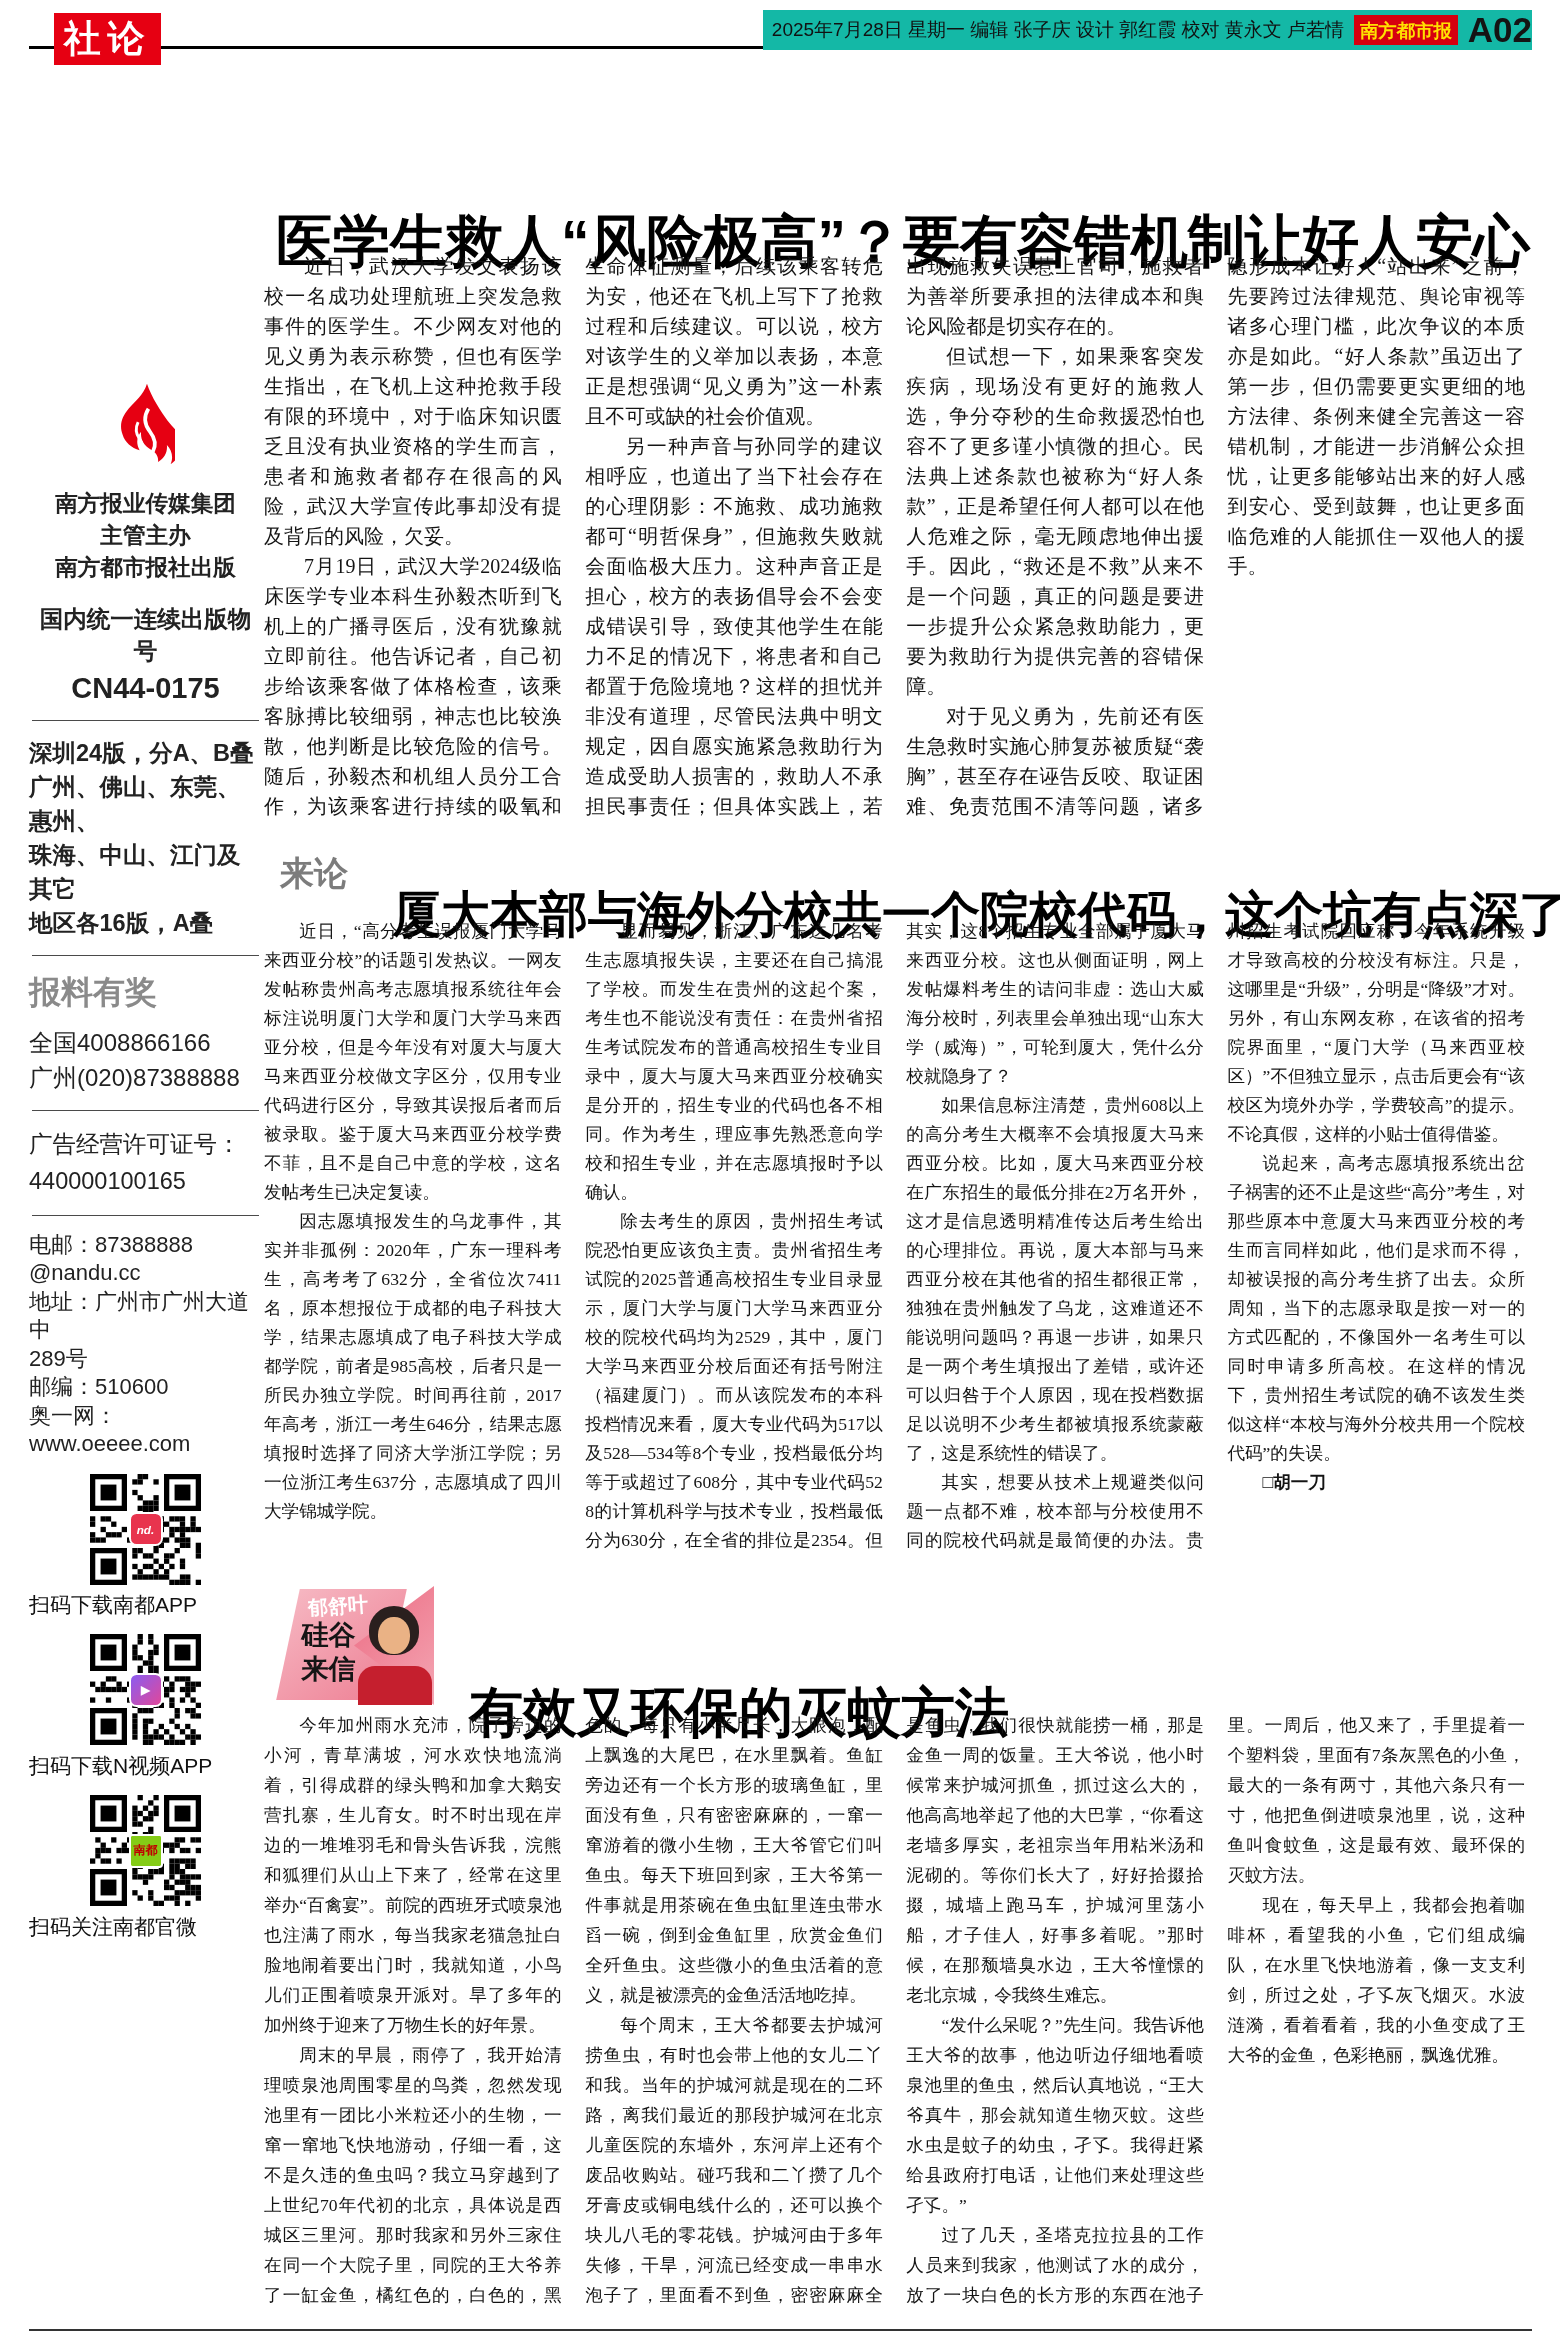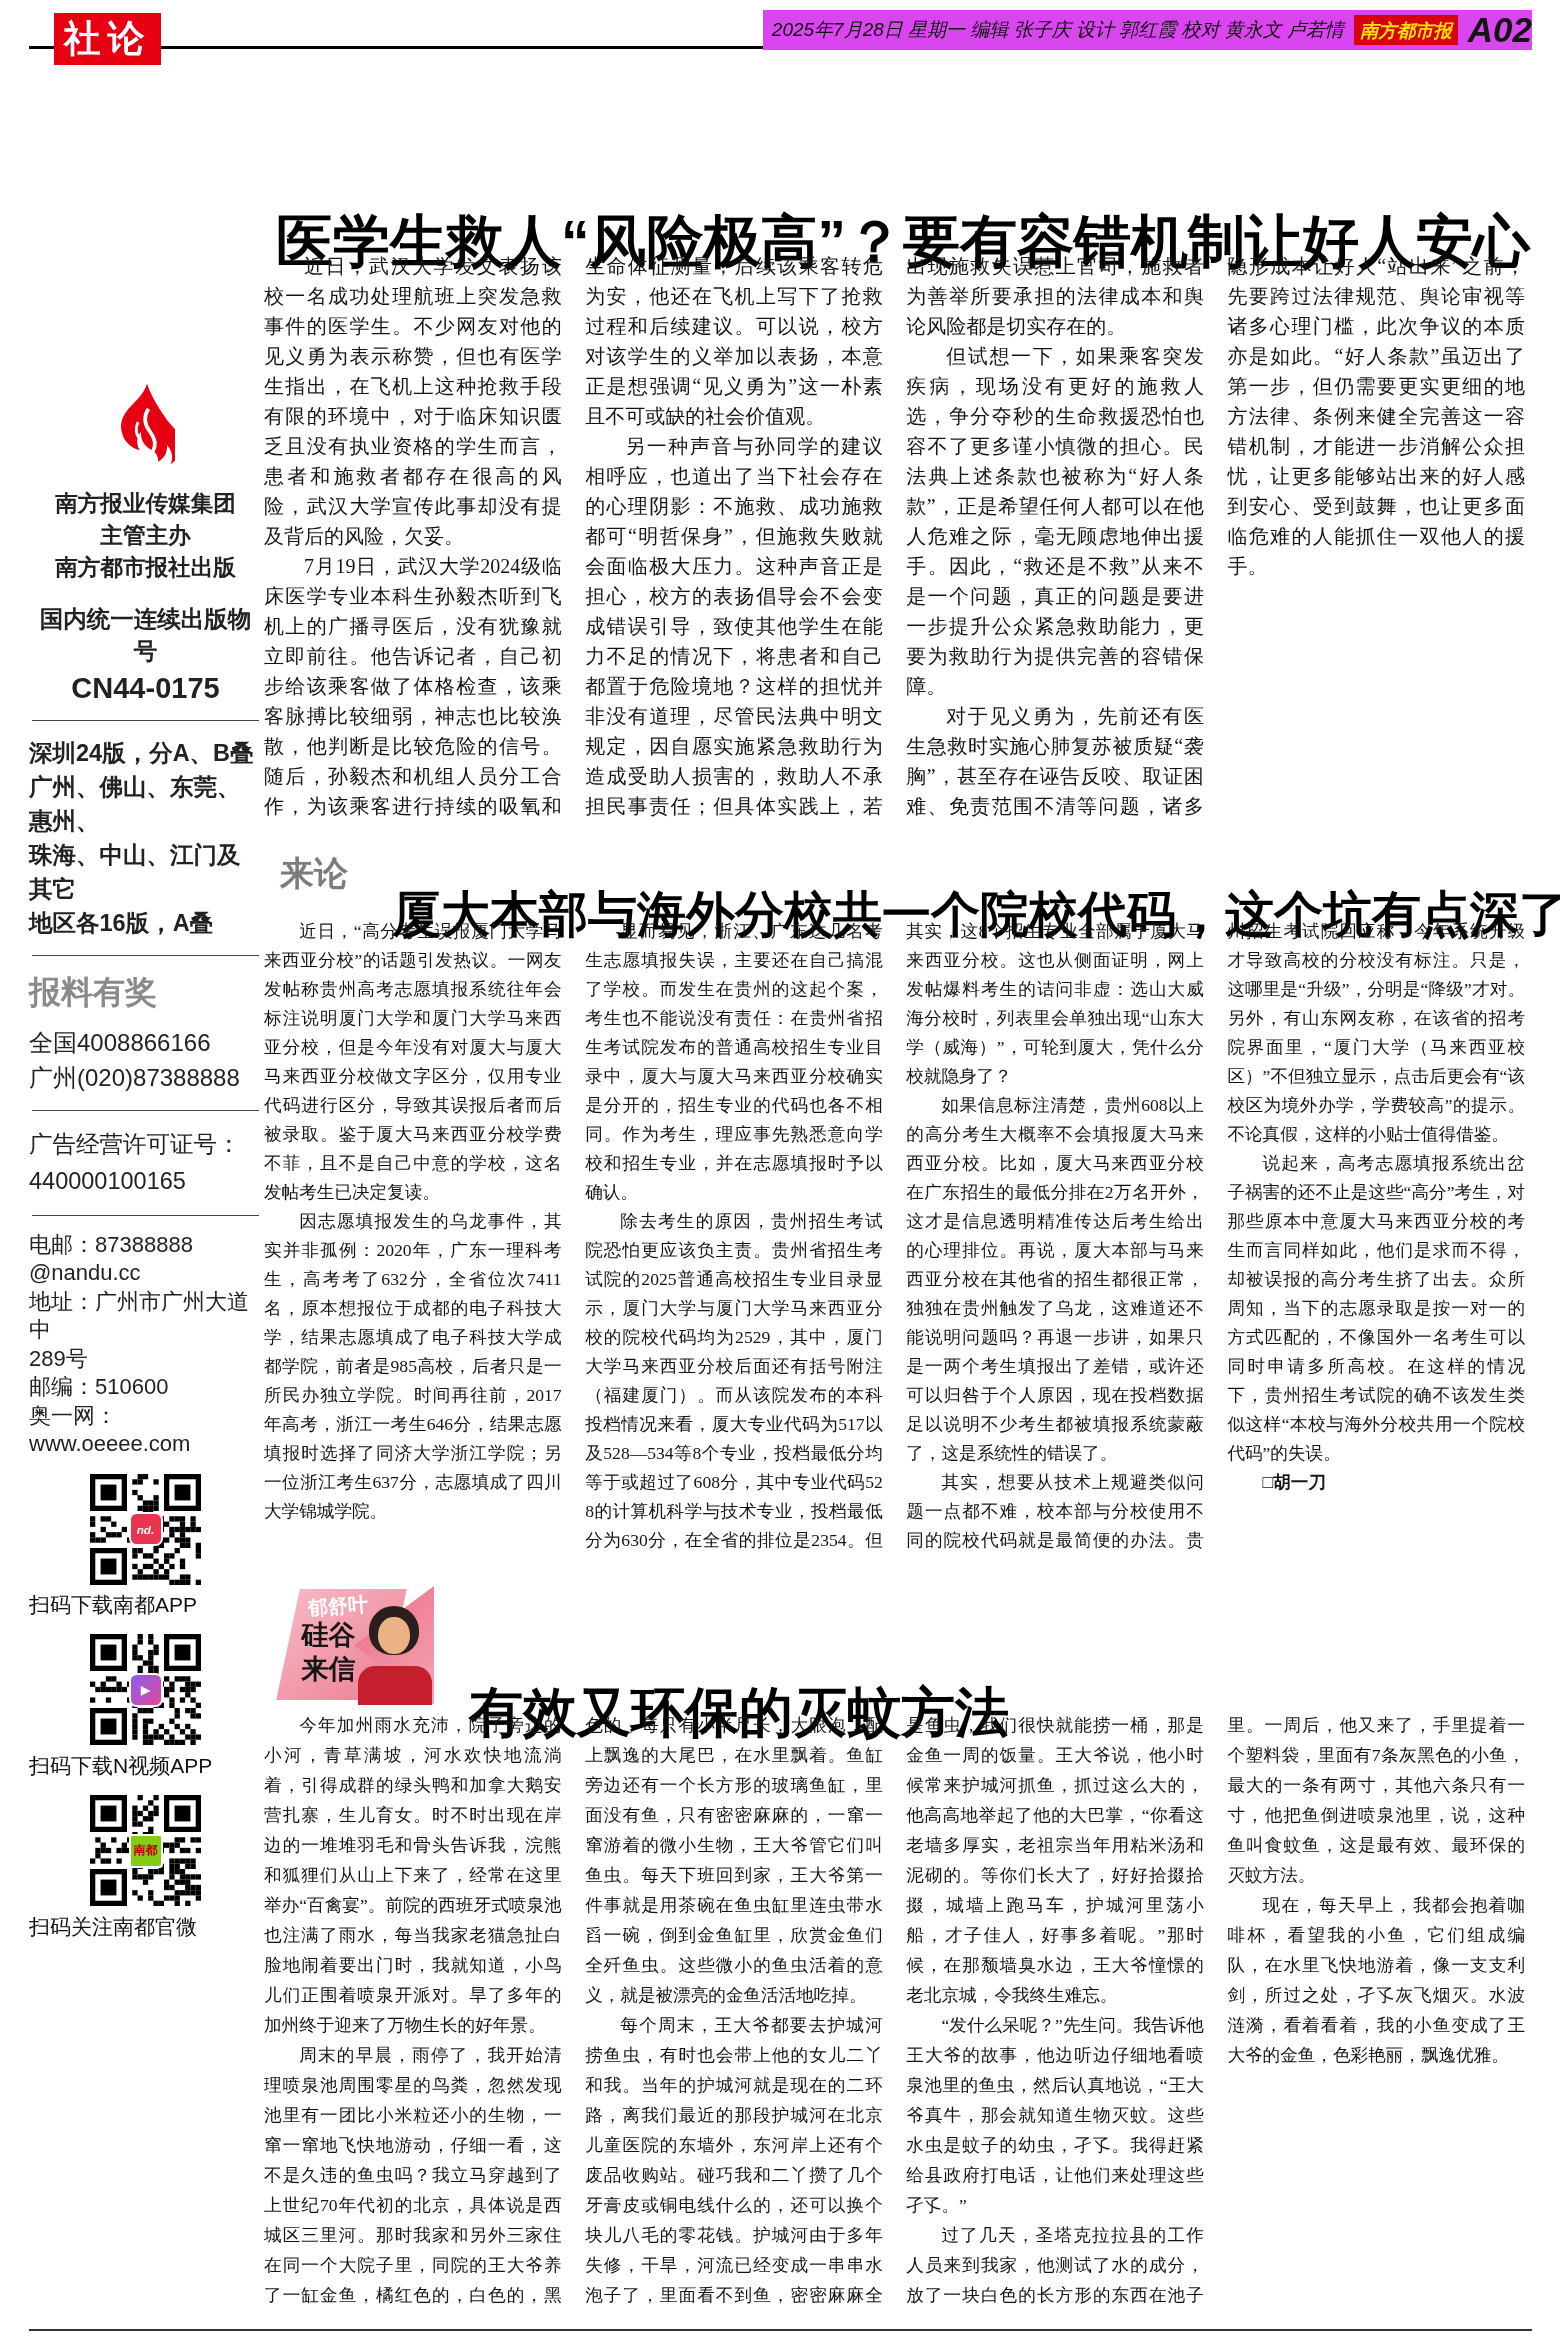--- a/index.html
+++ b/index.html
@@ -5,21 +5,21 @@
   html,body{margin:0;padding:0;background:#ffffff;}
   .page{position:relative;width:1560px;height:2342px;background:#fff;overflow:hidden;
         font-family:"Liberation Serif",serif;color:#141414;}
 
   
   .section-box{position:absolute;left:29px;top:13.4px;width:107px;height:52px;background:#e60012;
         color:#fff;font-family:"Liberation Sans",sans-serif;font-weight:900;font-size:37px;
         display:flex;align-items:center;justify-content:center;letter-spacing:6.7px;z-index:2;margin-left:25px;}
   .header-rule{position:absolute;left:29px;right:28px;top:46px;height:2.5px;background:#000;}
   .header-meta{position:absolute;right:28px;top:10px;display:flex;align-items:center;gap:10px;
-        font-family:"Liberation Sans",sans-serif;background:#d946ef;padding-left:8.4px;z-index:3;font-style:italic;}
+        font-family:"Liberation Sans",sans-serif;background:#14b8a6;padding-left:8.4px;z-index:3;}
   .meta-text{font-size:19px;color:#111;}
   .brand-badge{background:#d6000f;color:#ffe100;font-weight:bold;font-size:18.4px;padding:2.5px 5.9px;}
   .page-num{font-size:35px;font-weight:900;}
 
   
   .sidebar{position:absolute;left:29px;top:381px;width:233px;font-family:"Liberation Sans",sans-serif;color:#222;}
   .flame{display:block;margin:0 auto 13.4px;}
   .publisher div{text-align:center;font-weight:bold;font-size:22.6px;line-height:32px;}
   .issn{text-align:center;margin-top:18.4px;font-weight:bold;}
   .issn-label{font-size:23.5px;}

